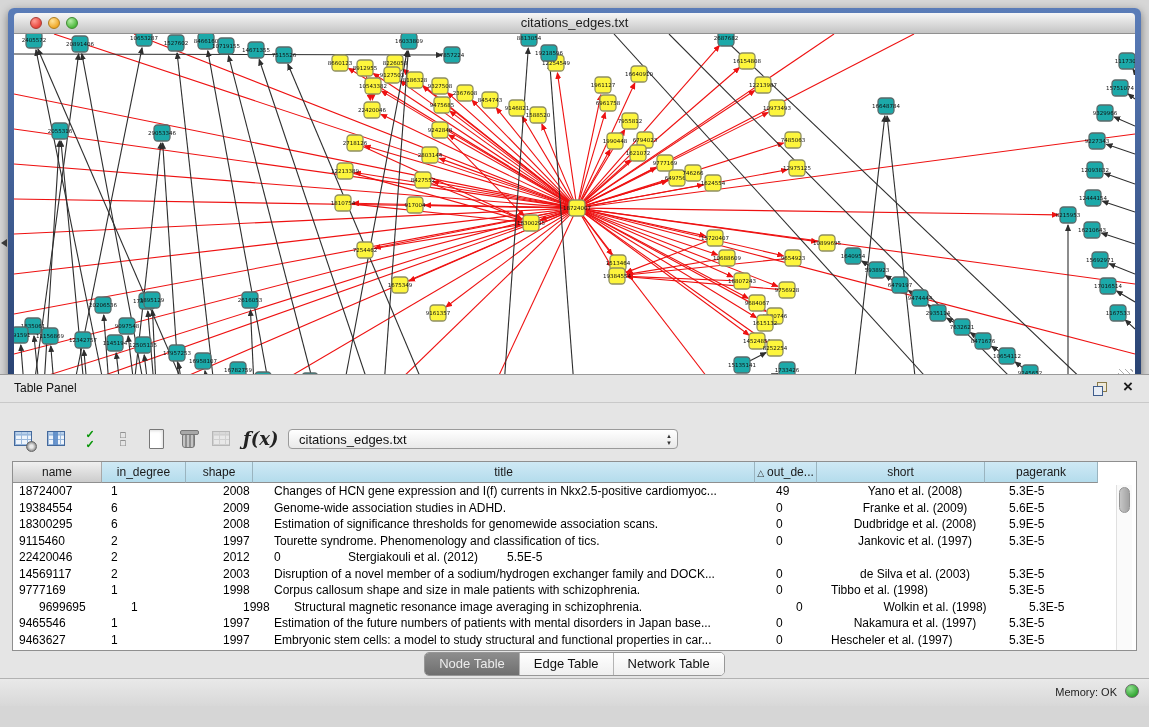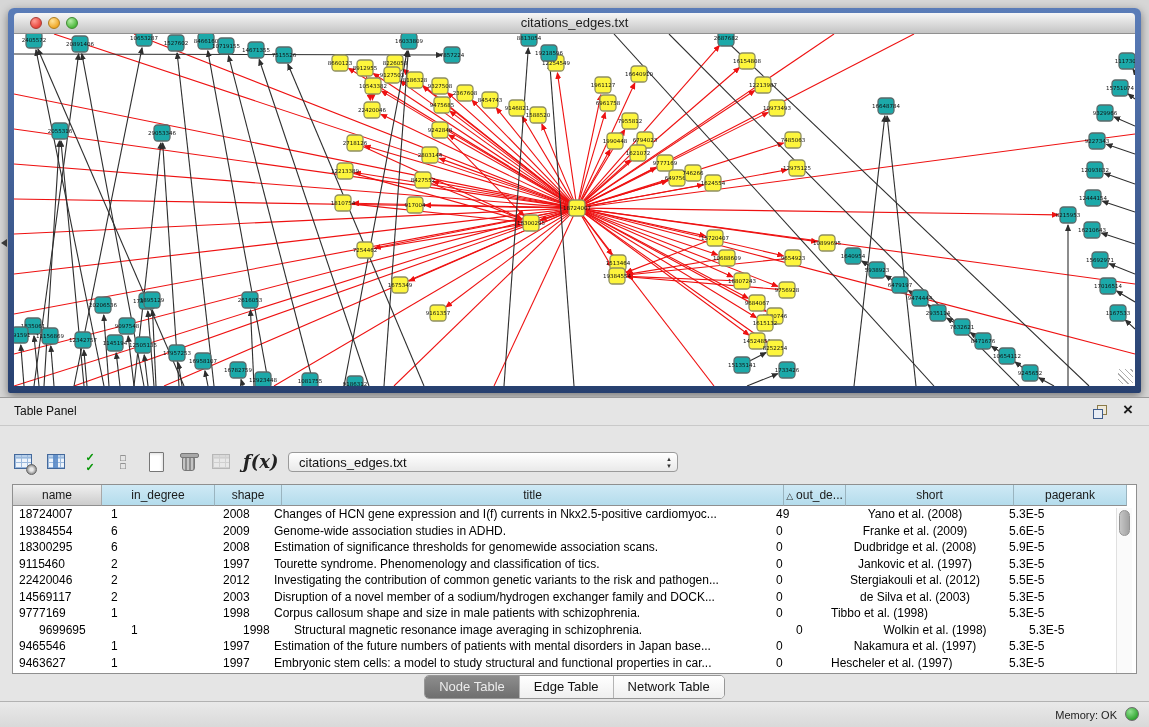--- a/index.html
+++ b/index.html
@@ -17,21 +17,21 @@
   .tl.yellow{left:34px;background:radial-gradient(circle at 35% 30%,#ffe39a,#f0a828 70%);border:1px solid #ad7c1f;}
   .tl.green{left:52px;background:radial-gradient(circle at 35% 30%,#b5eDA6,#4fb93f 70%);border:1px solid #3f8a32;}
   .canvas{position:absolute;left:6px;top:25px;right:6px;bottom:7px;background:#fff;overflow:hidden;border-top:1px solid #909090;}
   .grip{position:absolute;right:2px;bottom:2px;width:15px;height:15px;
     background:repeating-linear-gradient(45deg,transparent 0 3px,#9a9a9a 3px 4px);opacity:.8;}
   svg text{font-family:"DejaVu Sans",sans-serif;}
   .edge-arrow{position:absolute;left:1px;top:239px;width:0;height:0;
     border-top:4px solid transparent;border-bottom:4px solid transparent;border-right:6px solid #3a3a3a;}
 
   
-  .tpanel{position:absolute;left:0;top:397px;width:1149px;height:330px;background:#e5e5e5;border-top:1px solid #9a9a9a;}
+  .tpanel{position:absolute;left:0;top:374px;width:1149px;height:330px;background:#e5e5e5;border-top:1px solid #9a9a9a;}
   .ptitle{position:absolute;left:14px;top:6px;font-size:12px;color:#111;}
   .phead-sep{position:absolute;left:0;top:27px;width:100%;height:1px;background:#c9c9c9;}
   .float-icon{position:absolute;right:42px;top:7px;width:14px;height:13px;}
   .float-icon::before{content:"";position:absolute;left:4px;top:0;width:8px;height:8px;border:1.5px solid #8a7a48;background:#efe9d8;}
   .float-icon::after{content:"";position:absolute;left:0;top:4px;width:8px;height:8px;border:1.5px solid #3f5d8c;background:#e8edf5;}
   .close-icon{position:absolute;right:16px;top:2px;font-size:17px;font-weight:bold;color:#1a1a1a;line-height:20px;cursor:default;}
   .close-icon::before{content:"×";}
 
   .toolbar{position:absolute;left:12px;top:52px;height:26px;white-space:nowrap;}
   .tbicon{position:relative;width:24px;height:24px;margin-right:9px;display:inline-block;vertical-align:middle;text-align:center;}
@@ -720,21 +720,21 @@
 □</div><div class="tbicon new-table-icon"></div><div class="tbicon delete-table-icon"></div><div class="tbicon delete-column-icon disabled"></div><div class="tbicon function-builder-icon">ƒ(x)</div></div>
 
   <div class="dropdown">
     <span>citations_edges.txt</span>
     <span class="stepper"></span>
   </div>
 
   <div class="tband">
     <div class="thead" id="thead">
         <div class="hcell gray" style="width: 89px;"><span>name</span></div>
-        <div class="hcell" style="width: 113px;"><span>in_degree</span></div>
+        <div class="hcell" style="width: 84px;"><span>in_degree</span></div>
         <div class="hcell" style="width: 67px;"><span>shape</span></div>
         <div class="hcell" style="width: 502px;"><span>title</span></div>
         <div class="hcell" style="width: 62px;"><span class="sortglyph">△</span><span>out_de...</span></div>
         <div class="hcell" style="width: 168px;"><span>short</span></div>
         <div class="hcell" style="width: 113px;"><span>pagerank</span></div>
       </div>
     <div id="tbody">
         <div class="trow">
           <div class="tcell" style="width: 89px; padding-left: 6px;">18724007</div>
           <div class="tcell" style="width: 98px; padding-left: 9px;">1</div>
@@ -768,21 +768,20 @@
           <div class="tcell" style="width: 67px; padding-left: 23px;">1997</div>
           <div class="tcell" style="width: 502px; padding-left: 7px;">Tourette syndrome. Phenomenology and classification of tics.</div>
           <div class="tcell" style="width: 62px; padding-left: 7px;">0</div>
           <div class="tcell" style="width: 168px; text-align: center;">Jankovic et al. (1997)</div>
           <div class="tcell" style="width: 113px; padding-left: 10px;">5.3E-5</div>
         </div>
         <div class="trow">
           <div class="tcell" style="width: 89px; padding-left: 6px;">22420046</div>
           <div class="tcell" style="width: 98px; padding-left: 9px;">2</div>
           <div class="tcell" style="width: 67px; padding-left: 23px;">2012</div>
-          <div class="tcell" style="width: 502px; padding-left: 7px;">Investigating the contribution of common genetic variants to the risk and pathogen...</div>
           <div class="tcell" style="width: 62px; padding-left: 7px;">0</div>
           <div class="tcell" style="width: 168px; text-align: center;">Stergiakouli et al. (2012)</div>
           <div class="tcell" style="width: 113px; padding-left: 10px;">5.5E-5</div>
         </div>
         <div class="trow">
           <div class="tcell" style="width: 89px; padding-left: 6px;">14569117</div>
           <div class="tcell" style="width: 98px; padding-left: 9px;">2</div>
           <div class="tcell" style="width: 67px; padding-left: 23px;">2003</div>
           <div class="tcell" style="width: 502px; padding-left: 7px;">Disruption of a novel member of a sodium/hydrogen exchanger family and DOCK...</div>
           <div class="tcell" style="width: 62px; padding-left: 7px;">0</div>

